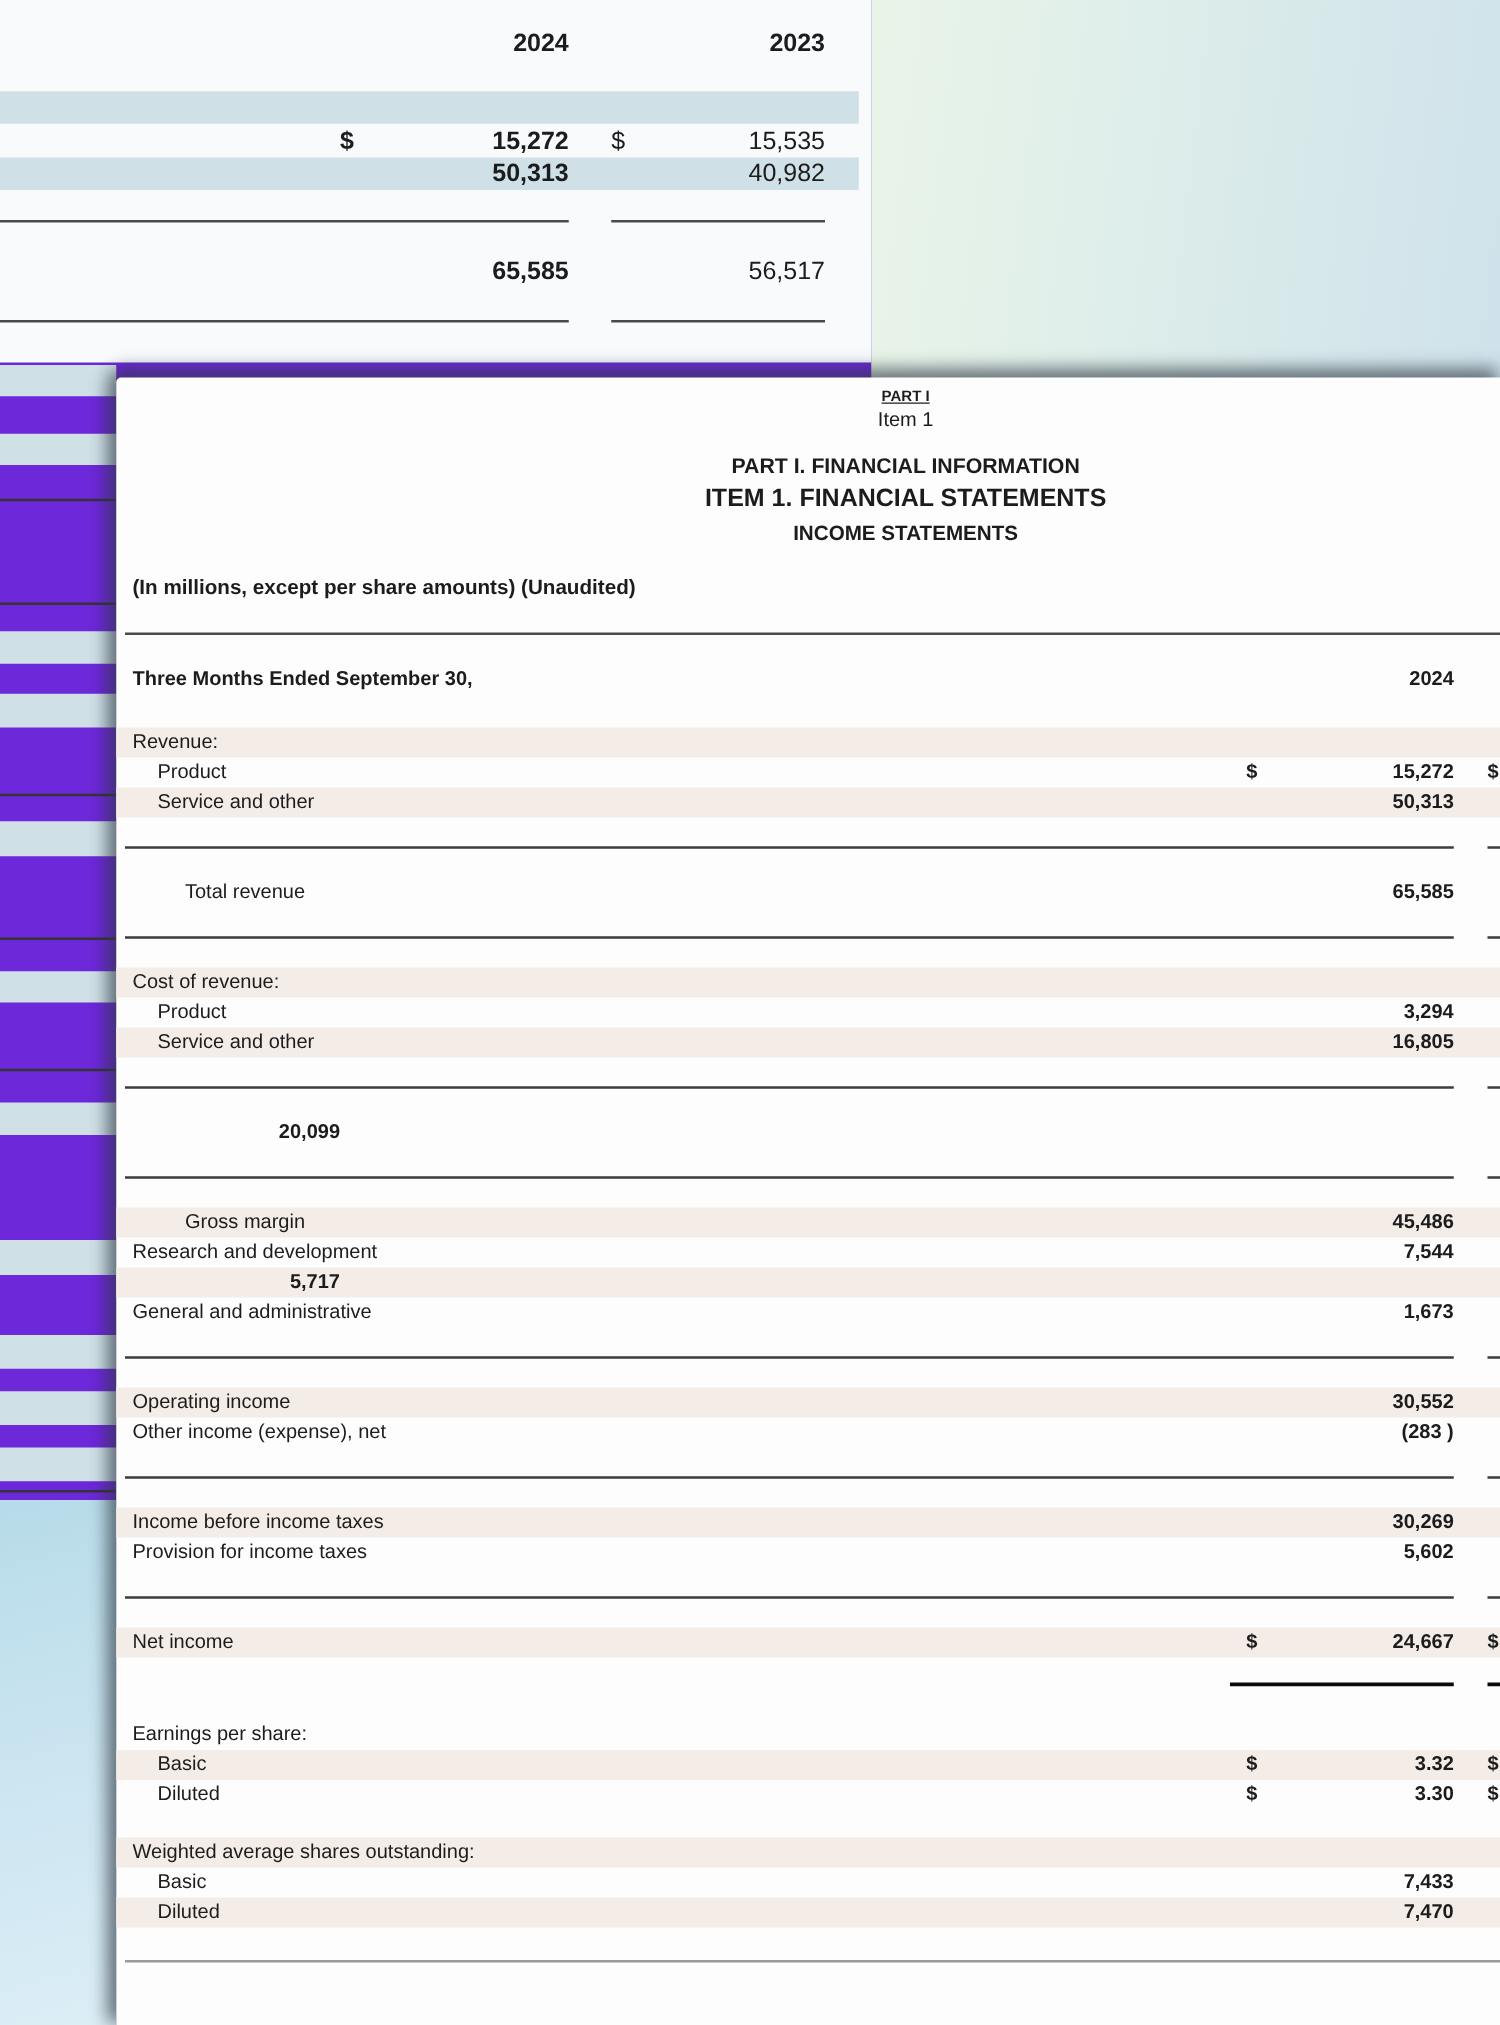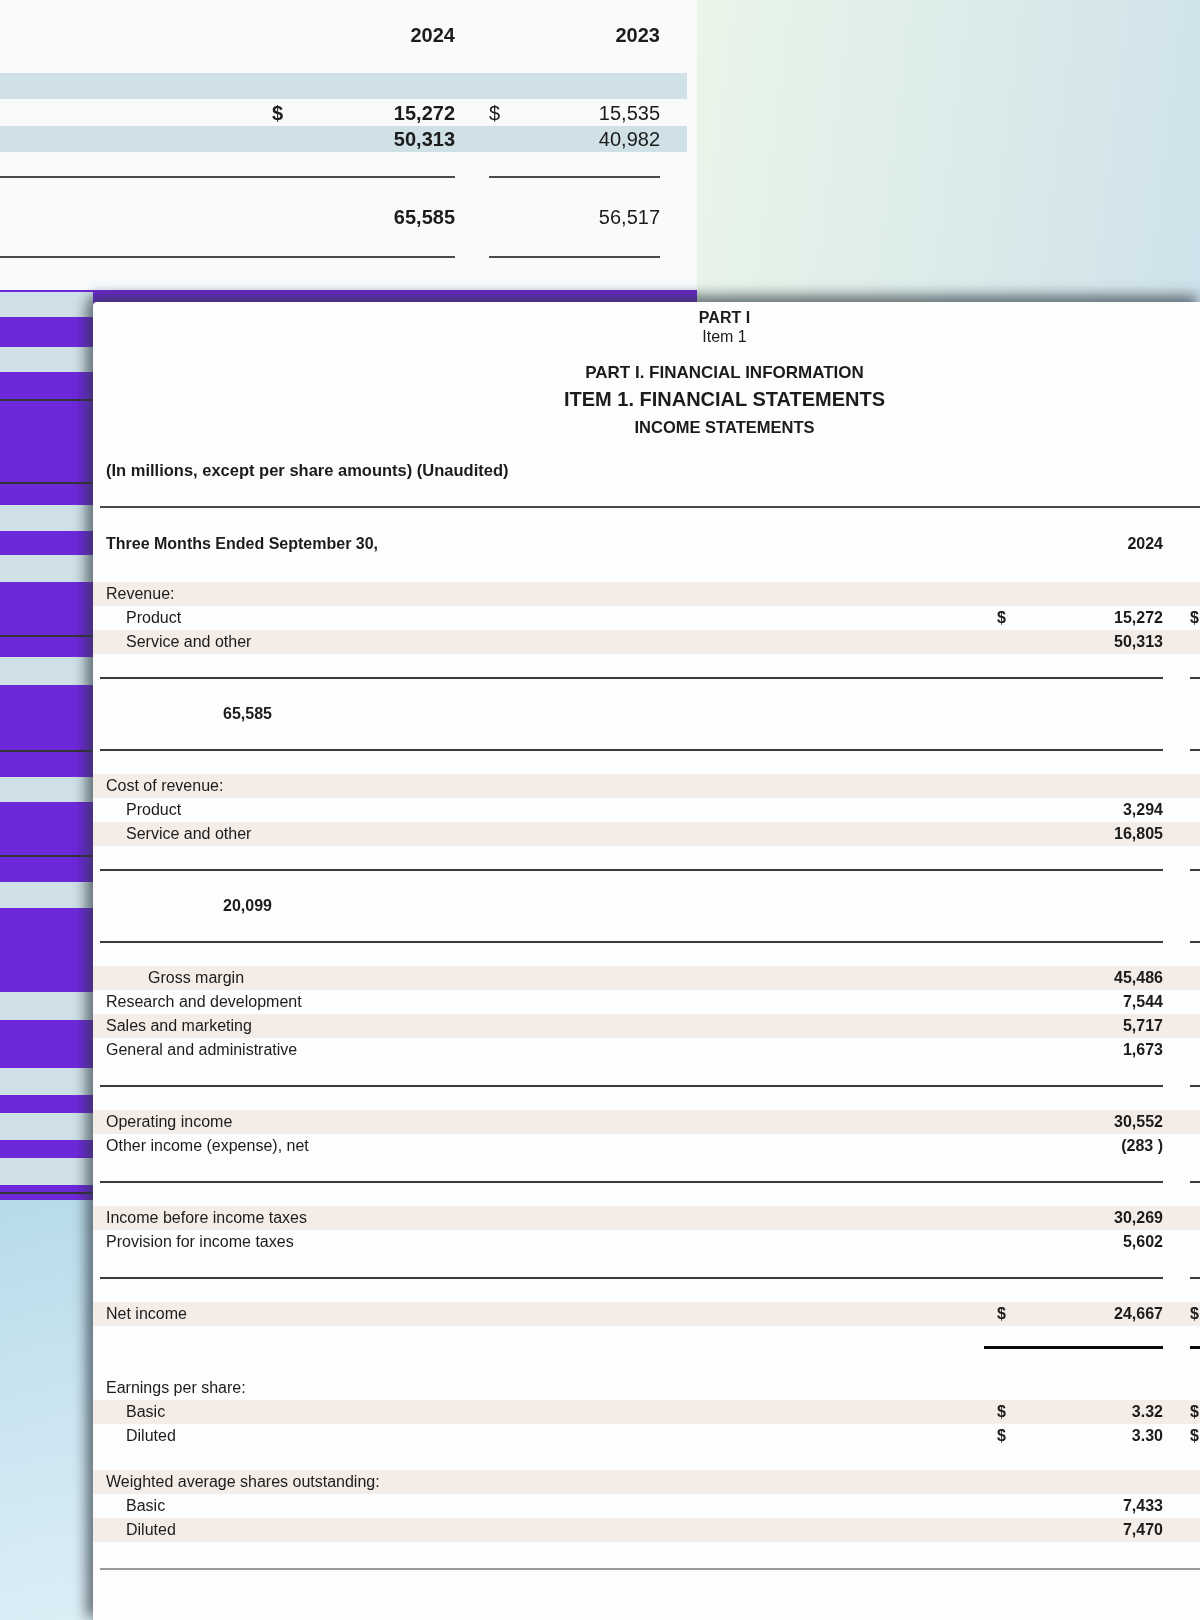--- a/index.html
+++ b/index.html
@@ -23,21 +23,21 @@
   .strip-solid{position:absolute;left:0;top:932px;width:93px;height:420px;
                background:linear-gradient(165deg,#b7dbe9 0%,#cfe7f2 60%,#dceef6 100%);}
 
   
   .card{position:absolute;left:93px;top:302px;width:1107px;height:1318px;background:#fdfdfd;
         border-radius:4px 0 0 0;
         box-shadow:0 -8px 14px rgba(48,58,68,.38),-8px 0 14px rgba(48,58,68,.38),-6px -6px 10px rgba(48,58,68,.25);}
   .card-inner{position:relative;width:1263px;padding-top:6px;font-size:16px;}
 
   .center{text-align:center;}
-  .part-link{display:inline-block;font-size:16px;font-weight:bold;line-height:19px;}
+  .part-link{display:inline-block;font-size:12px;font-weight:bold;text-decoration:underline;line-height:19px;}
   .item-sub{font-size:16px;line-height:19px;}
   .h1{margin-top:17px;font-size:17px;font-weight:bold;line-height:20px;}
   .h2{margin-top:3px;font-size:20px;font-weight:bold;line-height:27px;}
   .h3{margin-top:2px;font-size:16.5px;font-weight:bold;line-height:24px;}
   .note{margin-top:21px;padding-left:13px;font-size:16.5px;font-weight:bold;line-height:20px;}
 
   .toprule{margin-top:26px;margin-left:7px;width:1243px;height:2px;background:#4a4a4a;}
   .bottomrule{margin-top:26px;margin-left:7px;width:1243px;height:2px;background:#9a9a9a;}
 
   .row{display:flex;align-items:center;height:24px;padding-left:13px;box-sizing:border-box;width:1263px;}
@@ -164,20 +164,21 @@
             <span class="c-v">50,313</span>
             <span class="c-sp"></span>
             <span class="c-d2"></span>
             <span class="c-v2"></span>
           </div>
           <div class="rule">
             <i class="seg1"></i>
             <i class="seg2"></i>
           </div>
           <div class="row">
+            <span class="label ind2">Total revenue</span>
             <span class="c-d"></span>
             <span class="c-v">65,585</span>
             <span class="c-sp"></span>
             <span class="c-d2"></span>
             <span class="c-v2"></span>
           </div>
           <div class="rule">
             <i class="seg1"></i>
             <i class="seg2"></i>
           </div>
@@ -230,21 +231,20 @@
           </div>
           <div class="row">
             <span class="label">Research and development</span>
             <span class="c-d"></span>
             <span class="c-v">7,544</span>
             <span class="c-sp"></span>
             <span class="c-d2"></span>
             <span class="c-v2"></span>
           </div>
           <div class="row shade">
-            <span class="label">Sales and marketing</span>
             <span class="c-d"></span>
             <span class="c-v">5,717</span>
             <span class="c-sp"></span>
             <span class="c-d2"></span>
             <span class="c-v2"></span>
           </div>
           <div class="row">
             <span class="label">General and administrative</span>
             <span class="c-d"></span>
             <span class="c-v">1,673</span>

